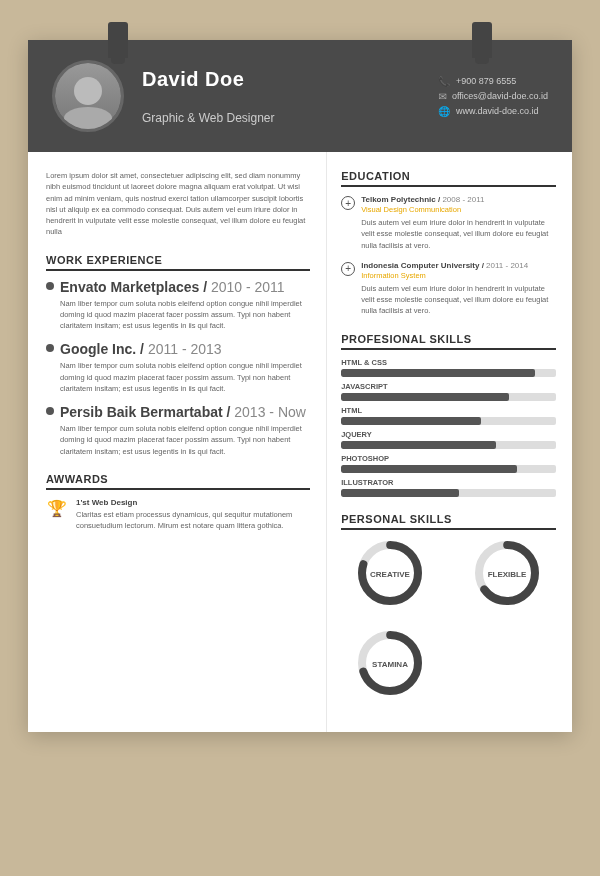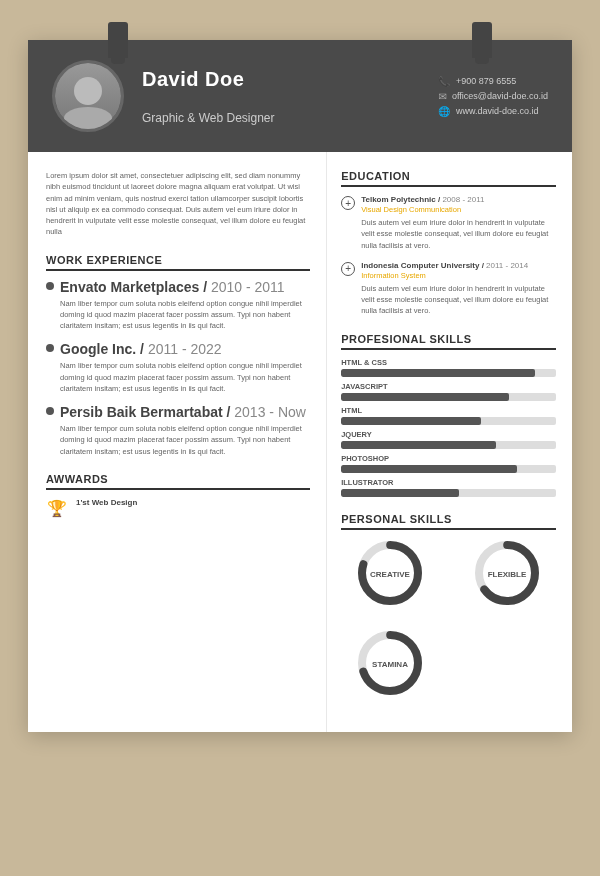--- a/index.html
+++ b/index.html
@@ -313,21 +313,21 @@
       <div class="work-title">
         Envato Marketplaces / <span class="work-year">2010 - 2011</span>
       </div>
       <div class="work-desc">Nam liber tempor cum soluta nobis eleifend option congue nihil imperdiet doming id quod mazim placerat facer possim assum. Typi non habent claritatem insitam; est usus legentis in iis qui facit.</div>
     </div>
   </div>
               <div class="work-item">
     <div class="work-bullet"></div>
     <div class="work-content">
       <div class="work-title">
-        Google Inc. / <span class="work-year">2011 - 2022</span>
+        Google Inc. / <span class="work-year">2011 - 2013</span>
       </div>
       <div class="work-desc">Nam liber tempor cum soluta nobis eleifend option congue nihil imperdiet doming id quod mazim placerat facer possim assum. Typi non habent claritatem insitam; est usus legentis in iis qui facit.</div>
     </div>
   </div>
               <div class="work-item">
     <div class="work-bullet"></div>
     <div class="work-content">
       <div class="work-title">
         Persib Baik Bermartabat / <span class="work-year">2013 - Now</span>
       </div>
@@ -339,20 +339,21 @@
 
         <div class="section">
           <div class="section-title">AWWARDS</div>
           <div id="awards-container">
               <div class="award-item">
     <div class="award-icon-wrap">
       <span class="trophy-icon">🏆</span>
     </div>
     <div class="award-content">
       <div class="award-title">1'st Web Design</div>
+      <div class="award-desc">Claritas est etiam processus dynamicus, qui sequitur mutationem consuetudium lectorum. Mirum est notare quam littera gothica.</div>
     </div>
   </div>
             </div>
         </div>
 
       </div>
 
       <div class="col-right">
 
         <div class="section">

